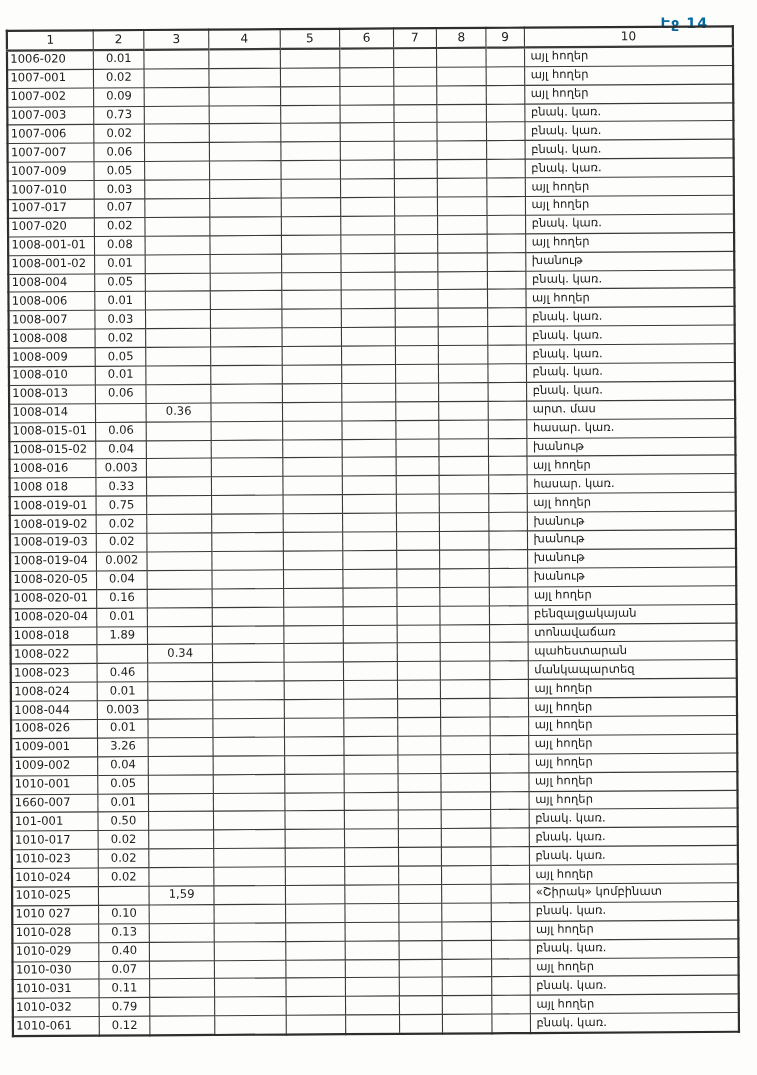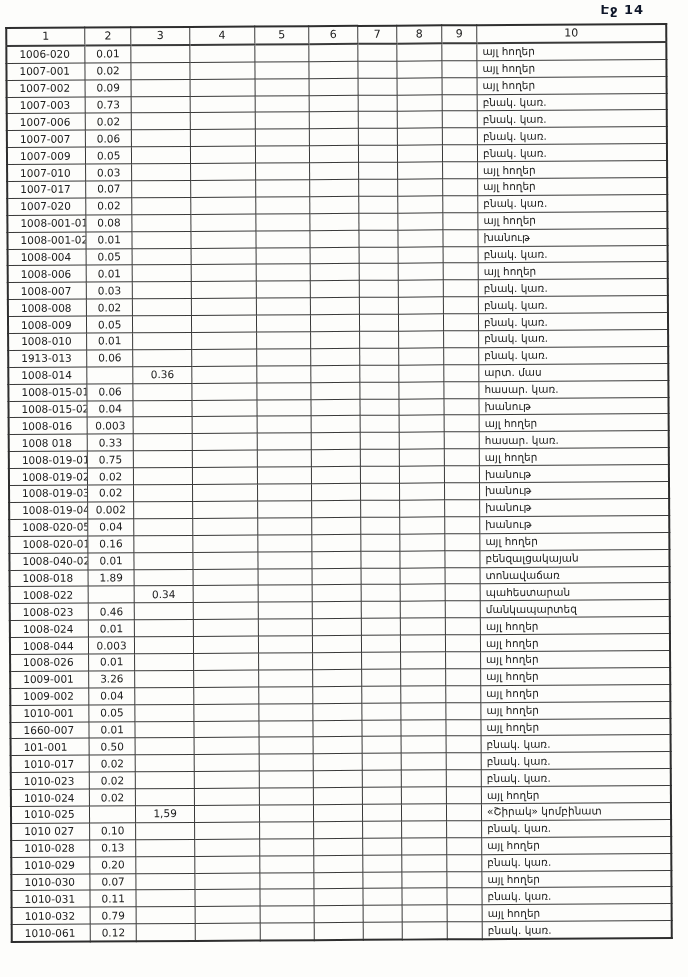--- a/index.html
+++ b/index.html
@@ -3,22 +3,22 @@
 <meta charset="utf-8">
 <style>
   html,body{margin:0;padding:0;}
   body{
     width:688px;height:977px;position:relative;overflow:hidden;
     background:#fdfdfb;
     font-family:"DejaVu Sans",sans-serif;
     color:#1c1c1c;
   }
   .page-label{
-    position:absolute;top:2px;right:44px;
-    font-size:13px;font-weight:bold;letter-spacing:1px;color:#0f172a;
+    position:absolute;top:14px;right:44px;
+    font-size:13px;font-weight:bold;letter-spacing:1px;color:#0369a1;
   }
   .sheet-table{
     position:absolute;left:8px;top:25px;width:662px;
     border-collapse:collapse;table-layout:fixed;
     transform:rotate(-0.35deg);
     transform-origin:50% 50%;
   }
   .sheet-table th,.sheet-table td{
     border:1px solid #3a3a3a;
     height:15.9px;
@@ -36,21 +36,21 @@
   col.c1{width:11.9%}
   col.c2{width:7.0%}
   col.c3{width:8.9%}
   col.c4{width:9.8%}
   col.c5{width:8.3%}
   col.c6{width:7.3%}
   col.c7{width:6.0%}
   col.c8{width:6.8%}
   col.c9{width:5.3%}
   col.c10{width:28.7%}
-  td.cell-code{text-align:left;padding-left:12px;}
+  td.cell-code{text-align:left;padding-left:2px;}
   td.cell-num{text-align:center;}
   td.cell-use{text-align:left;padding-left:5px;font-size:10.5px;}
 </style>
 </head>
 <body>
 
 <div class="page-label">Էջ 14</div>
 
 <table class="sheet-table">
   <colgroup>
@@ -290,21 +290,21 @@
     <td class="cell-num"></td>
     <td></td>
     <td></td>
     <td></td>
     <td></td>
     <td></td>
     <td></td>
     <td class="cell-use">բնակ. կառ.</td>
   </tr>
       <tr>
-    <td class="cell-code">1913-013</td>
+    <td class="cell-code">1008-013</td>
     <td class="cell-num">0.06</td>
     <td class="cell-num"></td>
     <td></td>
     <td></td>
     <td></td>
     <td></td>
     <td></td>
     <td></td>
     <td class="cell-use">բնակ. կառ.</td>
   </tr>
@@ -434,21 +434,21 @@
     <td class="cell-num"></td>
     <td></td>
     <td></td>
     <td></td>
     <td></td>
     <td></td>
     <td></td>
     <td class="cell-use">այլ հողեր</td>
   </tr>
       <tr>
-    <td class="cell-code">1008-040-02</td>
+    <td class="cell-code">1008-020-04</td>
     <td class="cell-num">0.01</td>
     <td class="cell-num"></td>
     <td></td>
     <td></td>
     <td></td>
     <td></td>
     <td></td>
     <td></td>
     <td class="cell-use">բենզալցակայան</td>
   </tr>
@@ -651,21 +651,21 @@
     <td></td>
     <td></td>
     <td></td>
     <td></td>
     <td></td>
     <td></td>
     <td class="cell-use">այլ հողեր</td>
   </tr>
       <tr>
     <td class="cell-code">1010-029</td>
-    <td class="cell-num">0.20</td>
+    <td class="cell-num">0.40</td>
     <td class="cell-num"></td>
     <td></td>
     <td></td>
     <td></td>
     <td></td>
     <td></td>
     <td></td>
     <td class="cell-use">բնակ. կառ.</td>
   </tr>
       <tr>

